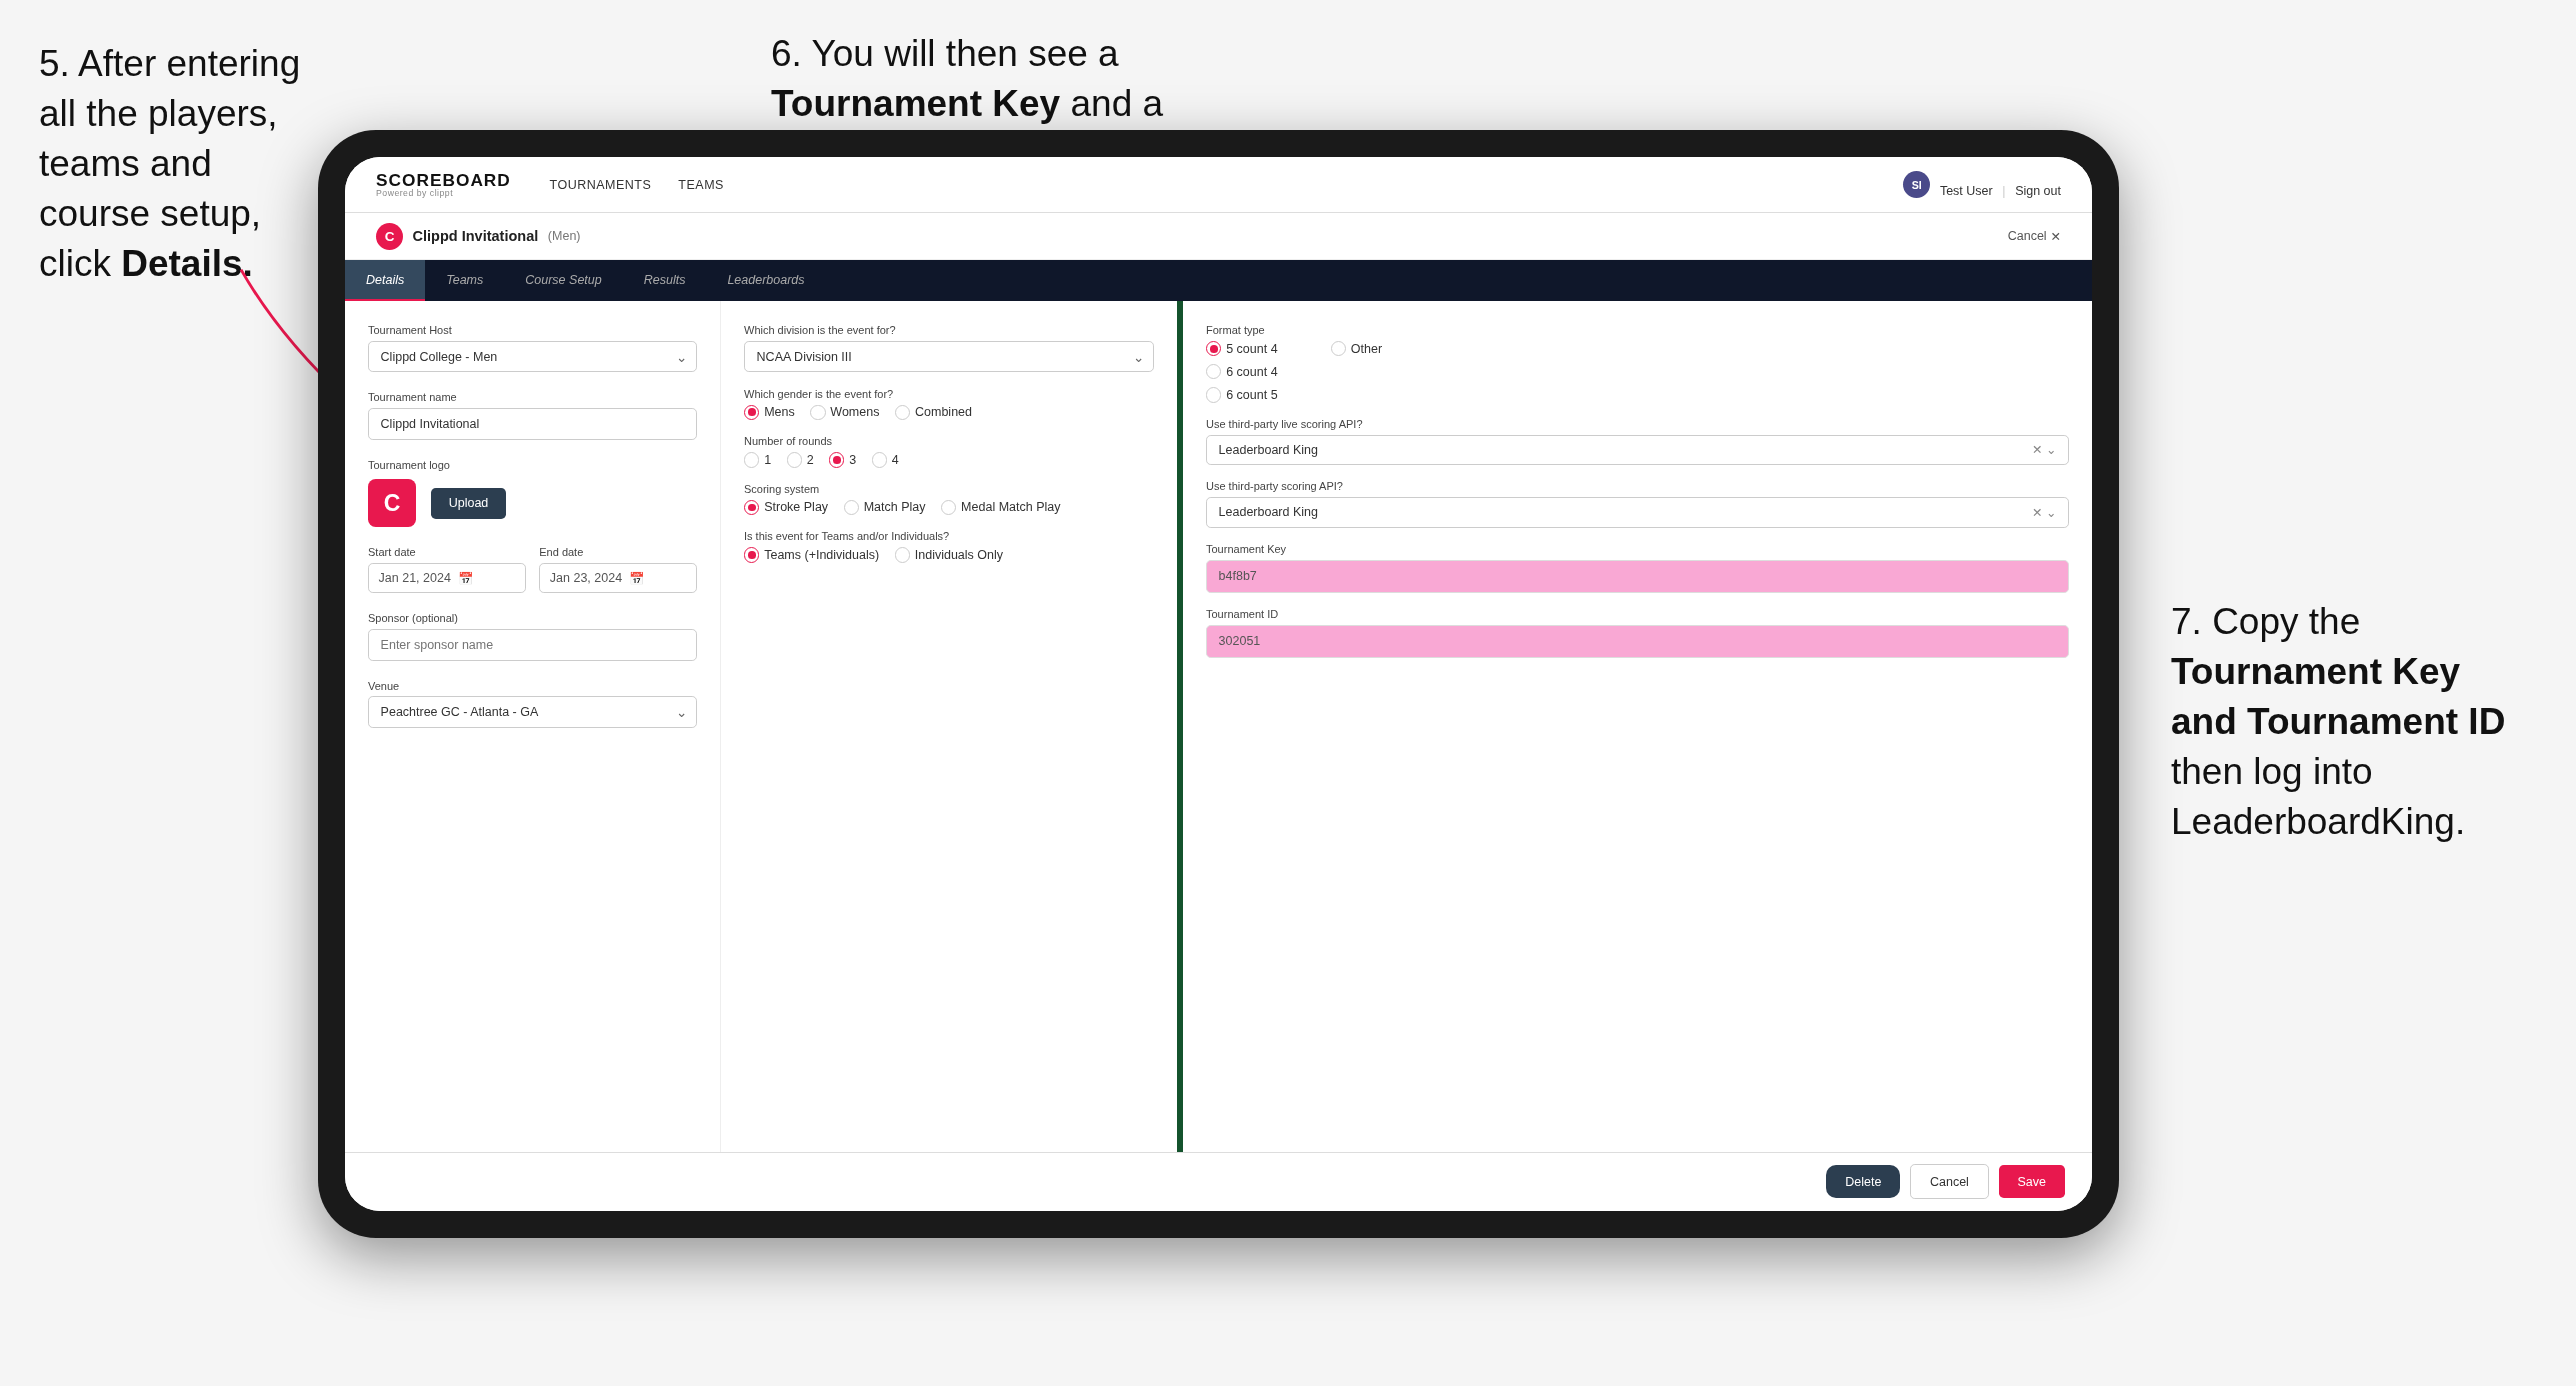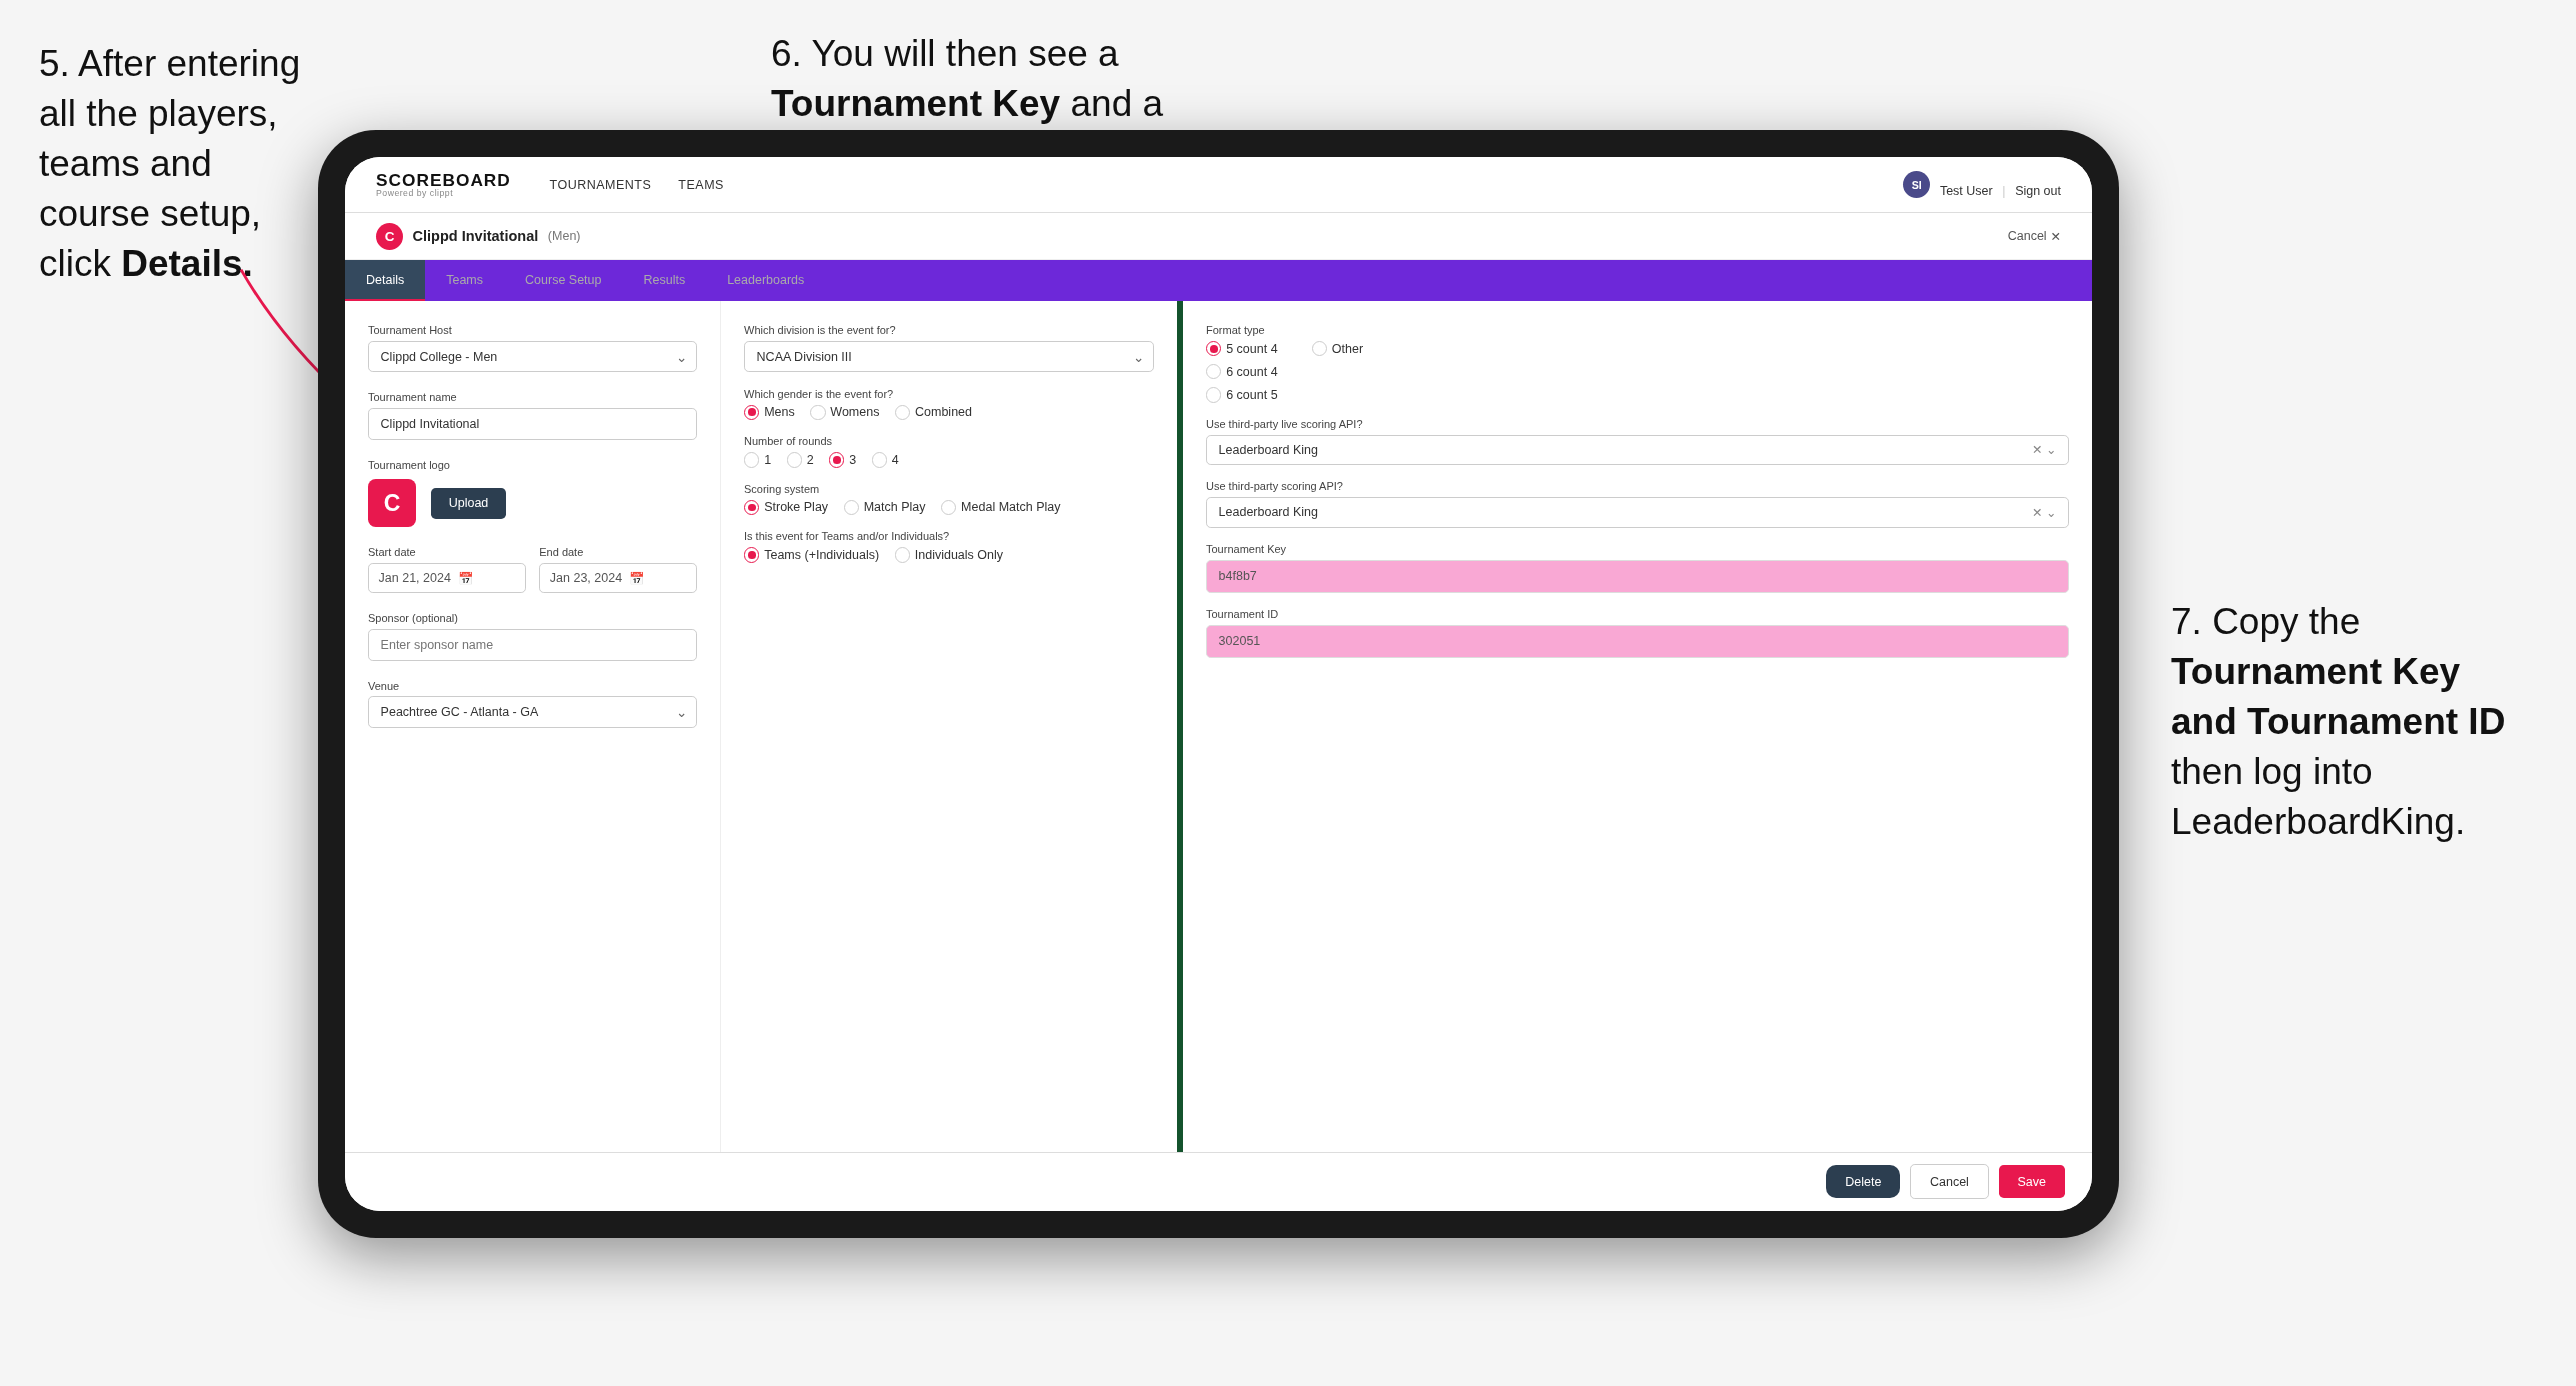--- a/index.html
+++ b/index.html
@@ -160,23 +160,24 @@
       font-size: 12.5px;
       color: #555;
       cursor: pointer;
       display: flex;
       align-items: center;
       gap: 3.9px;
     }
 
     
     .tab-bar {
-      background: #6d28d9;
+      background: #0f172a;
       display: flex;
       flex-shrink: 0;
+      font-style: italic;
     }
     .tab {
       padding: 12.5px 21px;
       font-size: 12.5px;
       color: #aaa;
       cursor: pointer;
       border-bottom: 2.9px solid transparent;
     }
     .tab.active {
       color: #fff;
@@ -358,21 +359,21 @@
     }
 
     
     .format-grid {
       display: flex;
       flex-direction: column;
       gap: 7.7px;
     }
     .format-row {
       display: flex;
-      gap: 5px;
+      gap: 24px;
       align-items: center;
     }
 
     
     .api-field {
       border: 1px solid #ccc;
       border-radius: 4.8px;
       padding: 6.7px 11.6px;
       font-size: 12.5px;
       color: #333;

